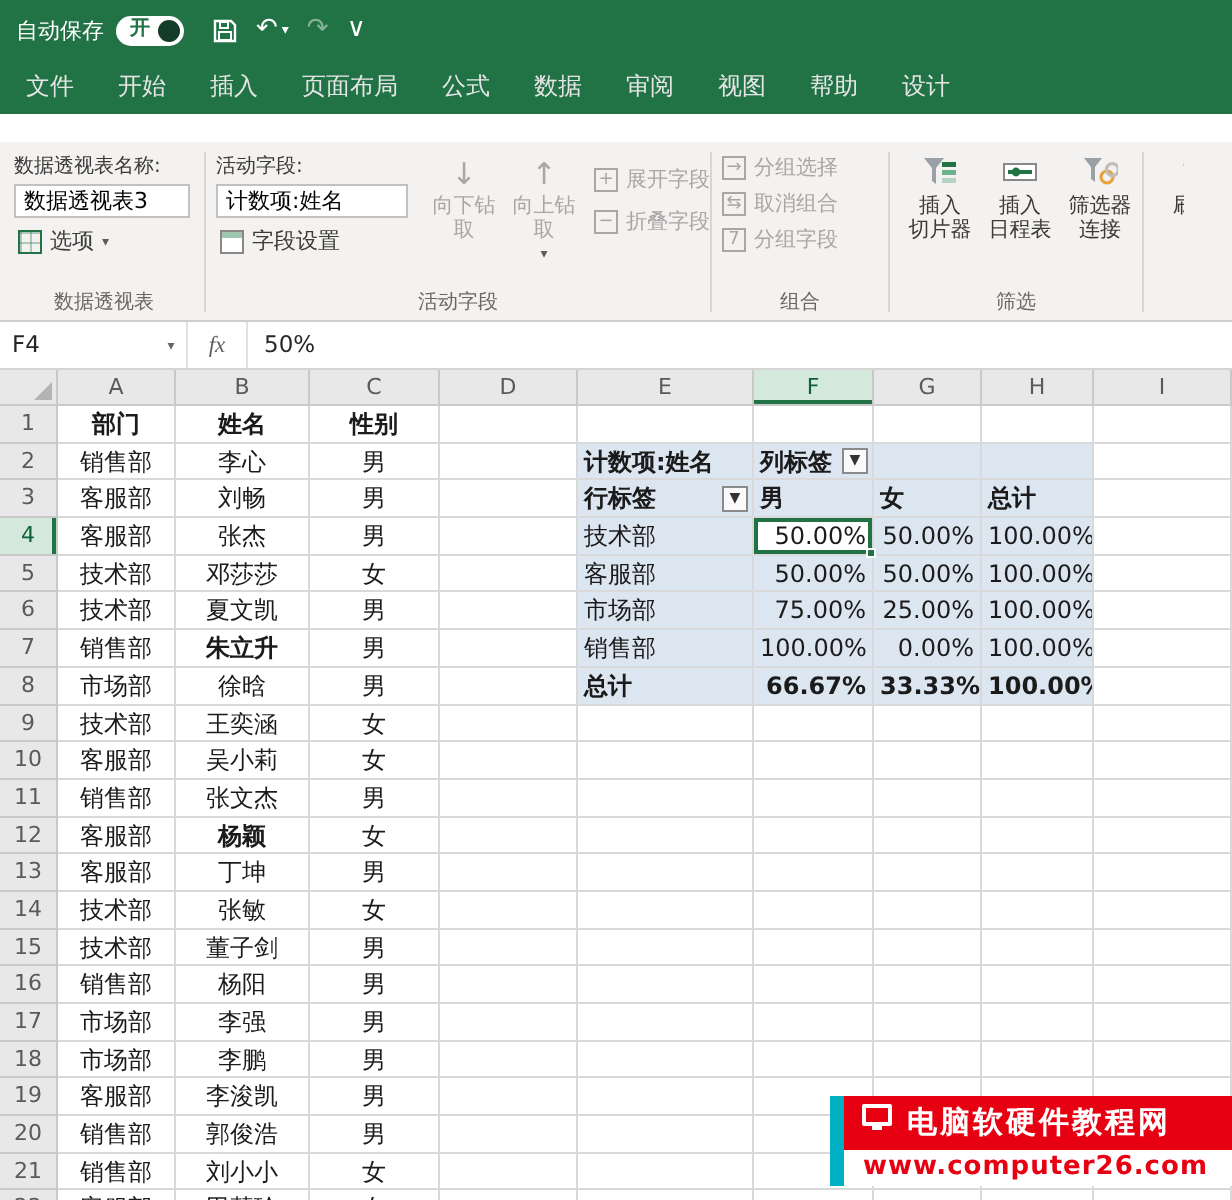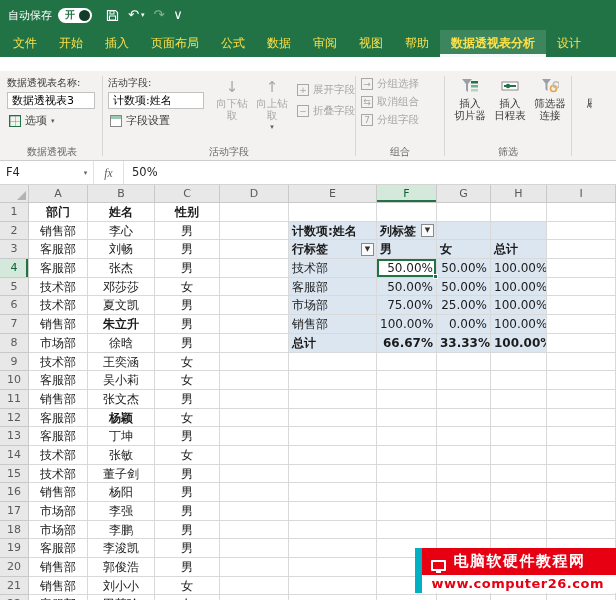--- a/index.html
+++ b/index.html
@@ -15,21 +15,21 @@
   .as-state { color:#217346; font-size:10px; font-weight:bold; line-height:14px; }
   .as-knob { width:11px; height:11px; border-radius:50%; background:#143d27; }
   .tb-icons { display:flex; align-items:center; gap:9px; margin-left:14px; }
   .tb-ic { font-size:13px; line-height:30px; color:#fff; display:inline-flex; align-items:center; }
   .tb-ic.dim { opacity:.45; }
   .tb-ic .mini-caret { font-size:7px; margin-left:2px; }
   .tb-title { margin-left:auto; margin-right:34px; font-size:12px; white-space:nowrap; }
 
   
   .tabbar { height:27px; background:#217346; display:flex; align-items:stretch; padding-left:2px; flex:none; }
-  .tab { padding:0 11px; line-height:27px; font-size:12px; color:#fde047; white-space:nowrap; cursor:default;text-align:right; }
+  .tab { padding:0 11px; line-height:27px; font-size:12px; color:#e5e5e5; white-space:nowrap; cursor:default;text-align:right; }
   .tab.active { font-weight:bold; background:rgba(255,255,255,.13); box-shadow:inset 0 -3px 0 rgba(255,255,255,.95); }
 
   
   .ribbon { height:90px; background:#f3f2f1; border-bottom:1px solid #d0cecc; display:flex; align-items:stretch; padding:1px 0 0 2px; flex:none; overflow:hidden;margin-top:14px; }
   .rgroup { display:flex; flex-direction:column; flex:none; }
   .rg-body { flex:1; display:flex; padding:3px 5px 0 5px; }
   .rg-label { height:15px; font-size:10px; color:#6a6867; text-align:center; line-height:13px; flex:none; }
   .rsep { width:1px; background:#d8d6d3; margin:4px 0; flex:none; }
   .col { flex-direction:column; }
   .pg-label { font-size:10px; color:#3b3a39; margin:1px 0 2px; white-space:nowrap; }
@@ -72,21 +72,21 @@
   .cell.rt { text-align:right; }
   .cell.bold { font-weight:bold; }
   .cell.active { background:#fff; z-index:2; box-shadow:inset 0 0 0 2px #217346; overflow:visible; }
   .fill-handle { position:absolute; right:-2px; bottom:-2px; width:5px; height:5px; background:#217346; border:1px solid #fff; z-index:3; }
   .dd { position:absolute; right:2px; top:2.5px; width:13px; height:13px; background:#fafafa; border:1px solid #8a8a8a; font-size:7px; line-height:11px; text-align:center; color:#333; font-weight:normal; }
 
   
   .watermark { position:absolute; right:0; bottom:7px; display:flex; z-index:20; }
   .wm-bar { width:7px; background:#00b1c4; flex:none; }
   .wm-main { display:flex; flex-direction:column; flex:1; }
-  .wm-top { background:#e60012; color:#fff; font-size:15px; font-weight:bold; padding:4px 12px 4px 9px; display:flex; align-items:flex-end; gap:7px; letter-spacing:1.5px; white-space:nowrap; }
+  .wm-top { background:#e60012; color:#fff; font-size:15px; font-weight:bold; padding:4px 12px 4px 9px; display:flex; align-items:flex-start; gap:7px; letter-spacing:1.5px; white-space:nowrap; }
   .wm-icon { width:15px; height:11px; border:2px solid #fff; border-radius:1px; position:relative; flex:none; }
   .wm-icon::after { content:""; position:absolute; left:3px; bottom:-4px; width:5px; height:2px; background:#fff; }
   .wm-bottom { background:#fff; color:#e60012; font-size:13px; font-weight:bold; padding:1px 12px 2px 9px; letter-spacing:.5px; white-space:nowrap; }
 </style>
 </head>
 <body>
 
 <div class="app">
 
   <div class="titlebar">
@@ -121,21 +121,20 @@
   <div class="tabbar" id="tabbar">
       <div class="tab">文件</div>
       <div class="tab">开始</div>
       <div class="tab">插入</div>
       <div class="tab">页面布局</div>
       <div class="tab">公式</div>
       <div class="tab">数据</div>
       <div class="tab">审阅</div>
       <div class="tab">视图</div>
       <div class="tab">帮助</div>
-      <div class="tab active">数据透视表分析</div>
       <div class="tab">设计</div>
     </div>
 
   <div class="ribbon">
 
     <div class="rgroup" style="width:100px">
       <div class="rg-body col">
         <div class="pg-label">数据透视表名称:</div>
         <div class="pg-input" style="width:88px">数据透视表3</div>
         <div class="rbtn-sm">

